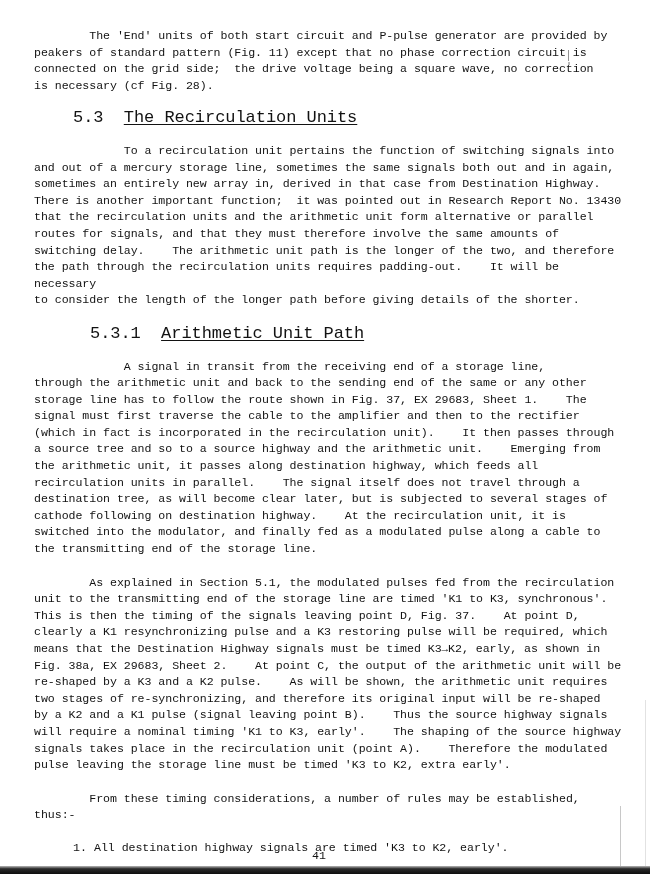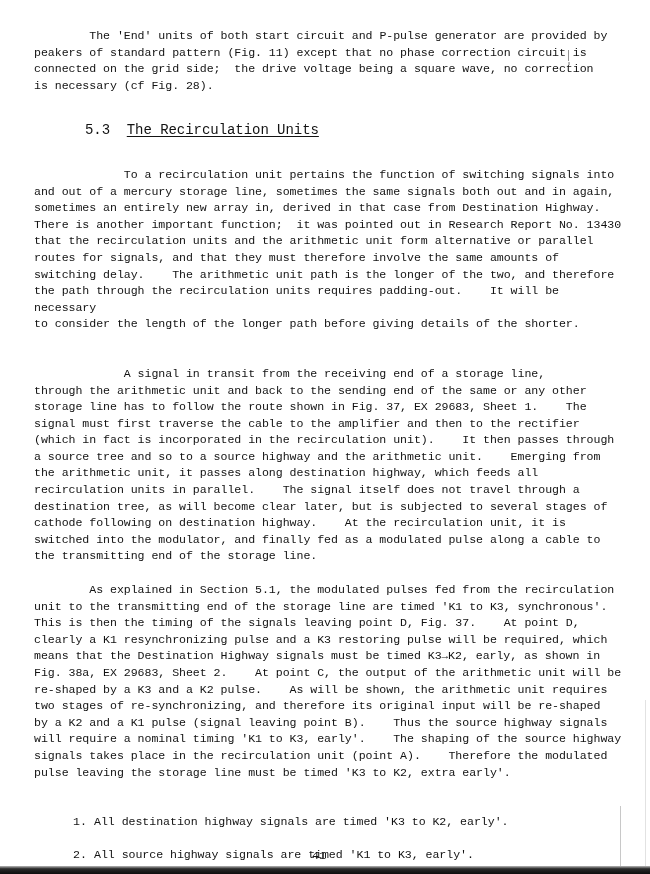--- a/index.html
+++ b/index.html
@@ -41,22 +41,22 @@
   }
   p.para {
     margin: 0;
     white-space: pre-wrap;
     text-align: left;
   }
   .gap-md { height: 16px; }
   .gap-lg { height: 17px; }
 
   .heading {
-    margin: 12px;
-    font-size: 14px;
+    margin: 0;
+    font-size: 17px;
     line-height: 16.6px;
     font-weight: normal;
     padding-left: 39px;
     white-space: pre;
   }
   .heading .num { }
   .heading .title {
     text-decoration: underline;
     text-underline-offset: 2px;
   }
@@ -159,20 +159,21 @@
 sometimes an entirely new array in, derived in that case from Destination Highway.
 There is another important function;  it was pointed out in Research Report No. 13430
 that the recirculation units and the arithmetic unit form alternative or parallel
 routes for signals, and that they must therefore involve the same amounts of
 switching delay.    The arithmetic unit path is the longer of the two, and therefore
 the path through the recirculation units requires padding-out.    It will be necessary
 to consider the length of the longer path before giving details of the shorter.</p>
 
     <div class="gap-lg"></div>
 
+    <div class="heading sub"><span class="num">5.3.1</span>  <span class="title">Arithmetic Unit Path</span></div>
 
     <div class="gap-md"></div>
 
     <p class="para">             A signal in transit from the receiving end of a storage line,
 through the arithmetic unit and back to the sending end of the same or any other
 storage line has to follow the route shown in Fig. 37, EX 29683, Sheet 1.    The
 signal must first traverse the cable to the amplifier and then to the rectifier
 (which in fact is incorporated in the recirculation unit).    It then passes through
 a source tree and so to a source highway and the arithmetic unit.    Emerging from
 the arithmetic unit, it passes along destination highway, which feeds all
@@ -192,20 +193,21 @@
 Fig. 38a, EX 29683, Sheet 2.    At point C, the output of the arithmetic unit will be
 re-shaped by a K3 and a K2 pulse.    As will be shown, the arithmetic unit requires
 two stages of re-synchronizing, and therefore its original input will be re-shaped
 by a K2 and a K1 pulse (signal leaving point B).    Thus the source highway signals
 will require a nominal timing 'K1 to K3, early'.    The shaping of the source highway
 signals takes place in the recirculation unit (point A).    Therefore the modulated
 pulse leaving the storage line must be timed 'K3 to K2, extra early'.</span></p>
 
     <div class="gap-lg"></div>
 
+    <p class="para">        From these timing considerations, a number of rules may be established, thus:-</p>
 
     <div class="gap-md"></div>
 
     <div class="numlist">
 
       <div class="numitem">
         <span class="marker">1.</span>
         <span class="itext">All destination highway signals are timed 'K3 to K2, early'.</span>
       </div>
 

